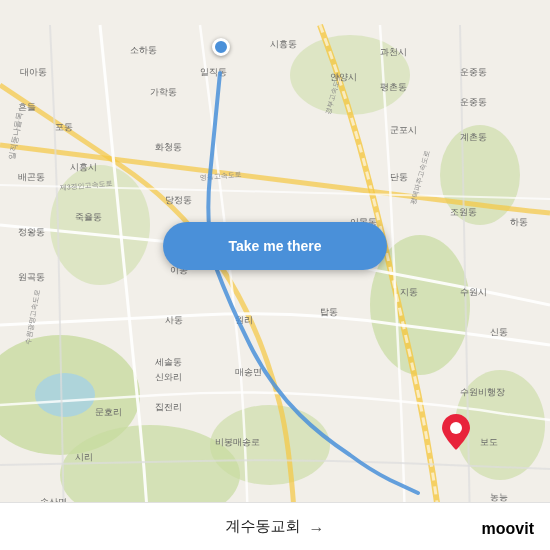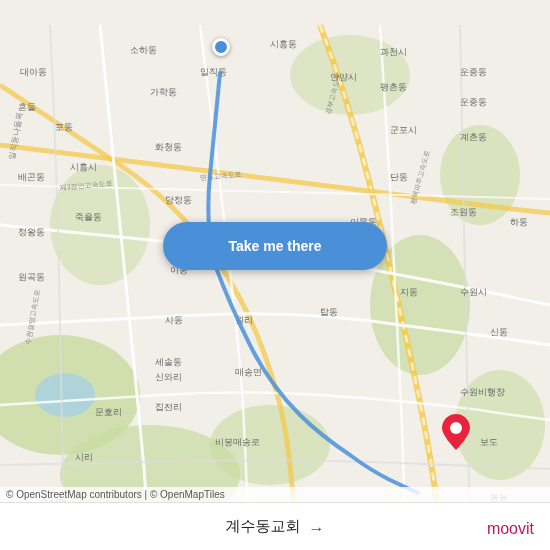--- a/index.html
+++ b/index.html
@@ -83,22 +83,22 @@
       gap: 8px;
       font-size: 15px;
       color: #222;
     }
 
     #moovit-logo {
       position: absolute;
       bottom: 12px;
       right: 16px;
       font-size: 16px;
-      font-weight: normal;
-      color: #be185d;
+      font-weight: bold;
+      color: #000000;
       z-index: 11;
     }
 
     .arrow-icon {
       color: #555;
       font-size: 16px;
     }
 
     
     #origin-marker {
@@ -225,23 +225,20 @@
 
   <div id="dest-marker">
     <svg viewBox="0 0 28 36" xmlns="http://www.w3.org/2000/svg">
       <path d="M14 0 C6.268 0 0 6.268 0 14 C0 21.732 14 36 14 36 C14 36 28 21.732 28 14 C28 6.268 21.732 0 14 0 Z" fill="#e8233b"></path>
       <circle cx="14" cy="14" r="6" fill="white"></circle>
     </svg>
   </div>
 
   <button id="take-me-there-btn">Take me there</button>
 
-  <div id="attribution">
-    <span>© OpenStreetMap contributors | © OpenMapTiles</span>
-  </div>
 
   <div id="bottom-bar">
     <div id="route-info">
       <span>계수동교회</span>
       <span class="arrow-icon">→</span>
     </div>
     <div id="moovit-logo">
       <span>moovit</span>
     </div>
   </div>

